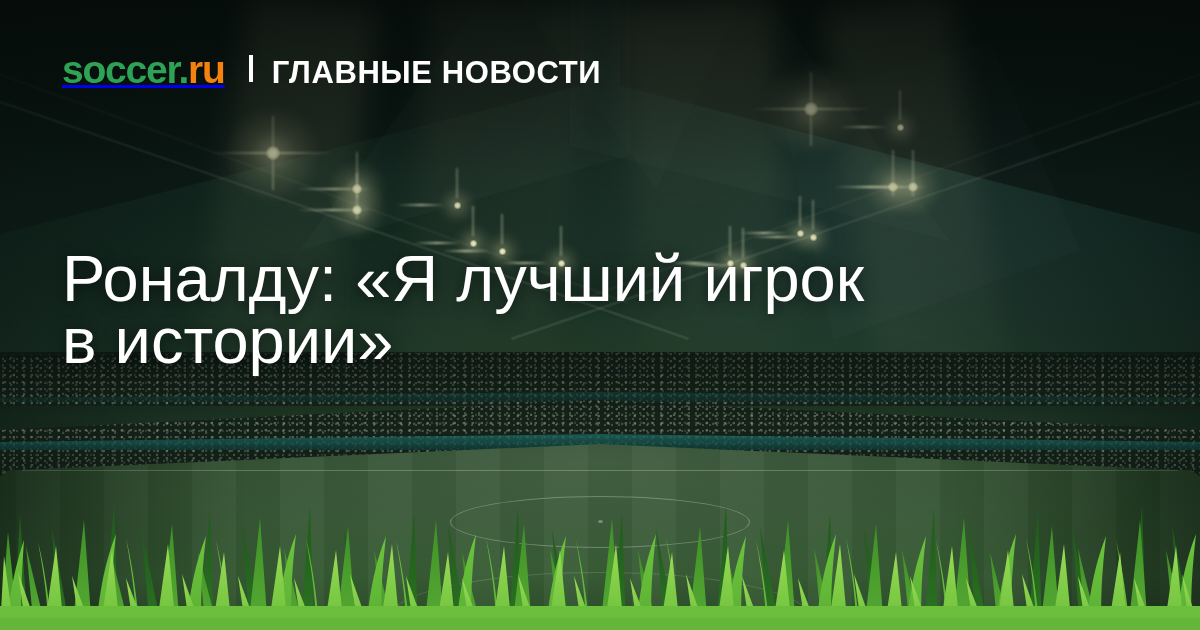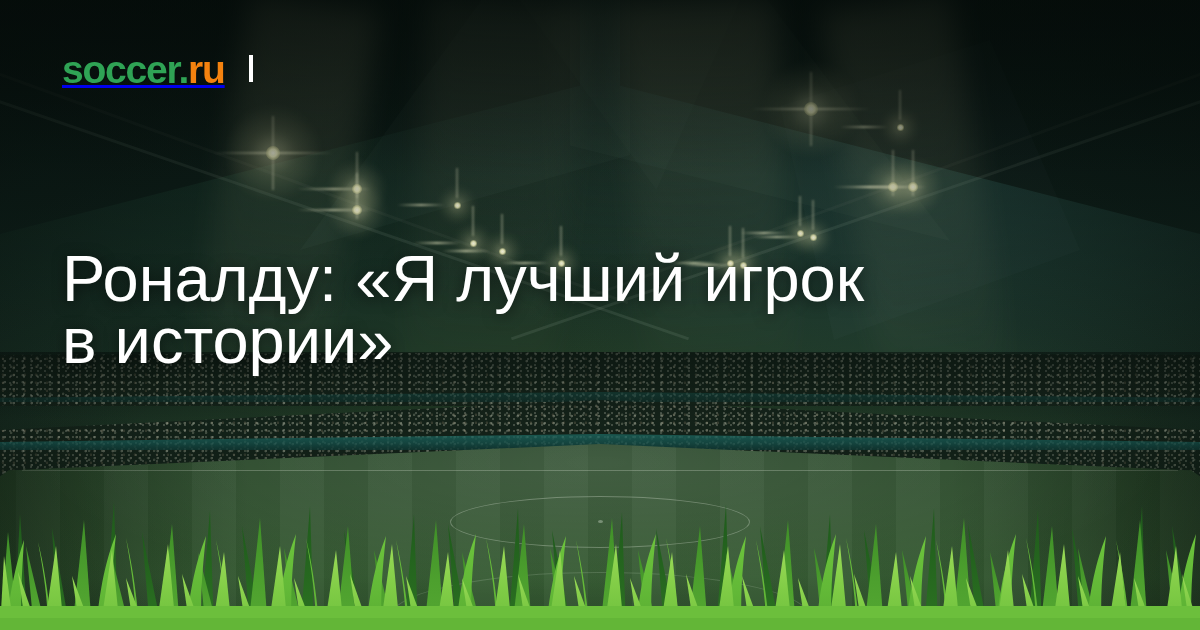--- a/index.html
+++ b/index.html
@@ -512,17 +512,18 @@
       </g>
 
       <rect x="0" y="126" width="1200" height="24" fill="#6cbf3c"></rect>
       <rect x="0" y="138" width="1200" height="12" fill="#63b637"></rect>
     </svg>
   </div>
 
   <div class="header">
     <a class="logo" href="#"><span class="logo-soccer">soccer.</span><span class="logo-ru">ru</span></a>
     <span class="divider"></span>
+    <span class="kicker">ГЛАВНЫЕ НОВОСТИ</span>
   </div>
 
   <h1 class="headline">Роналду: «Я лучший игрок в истории»</h1>
 
 </div>
 
 </body></html>

